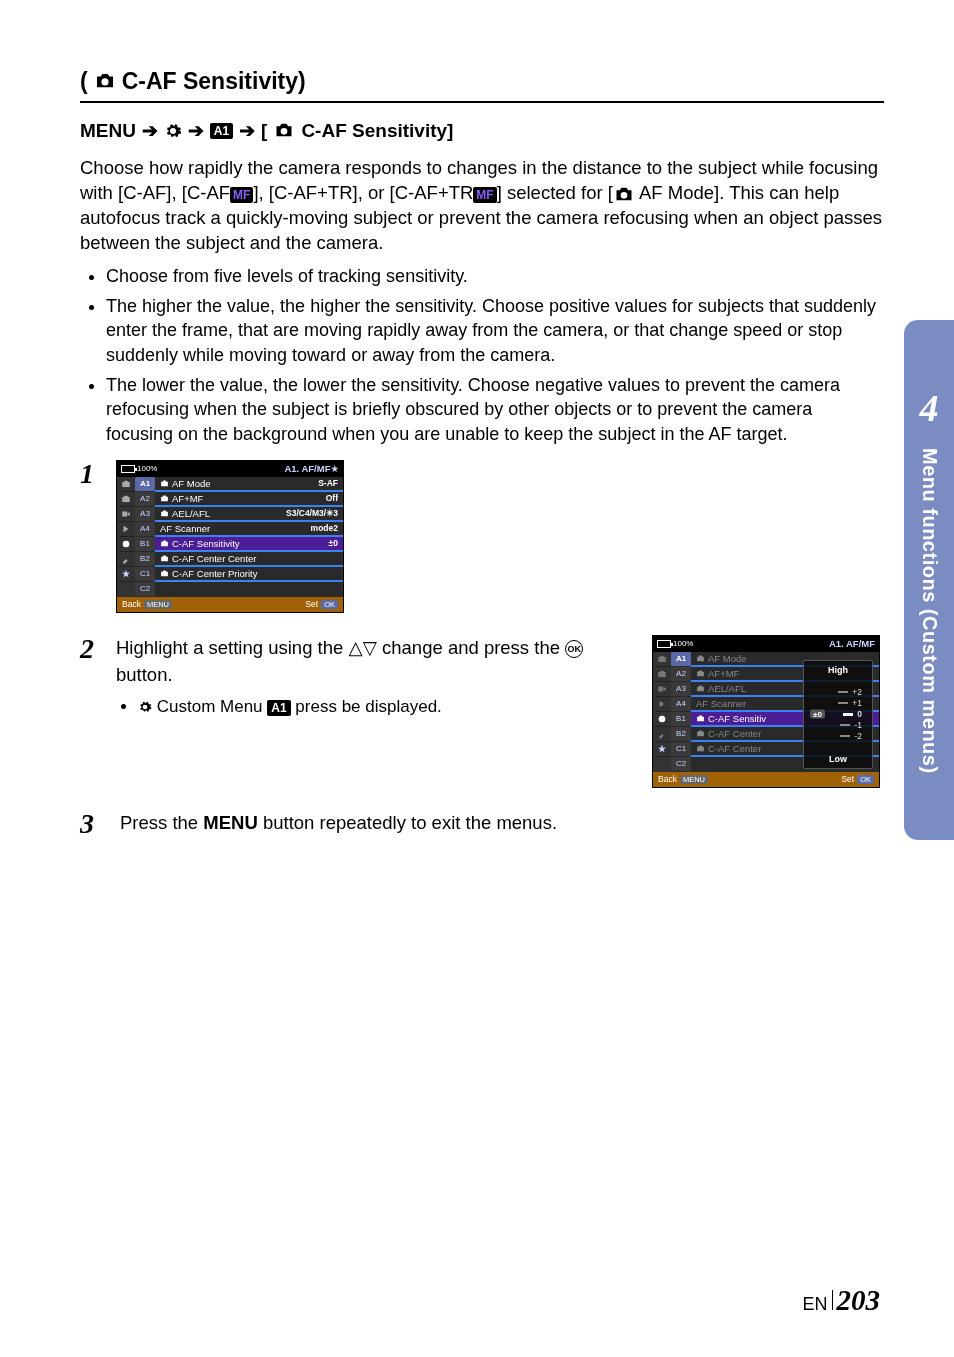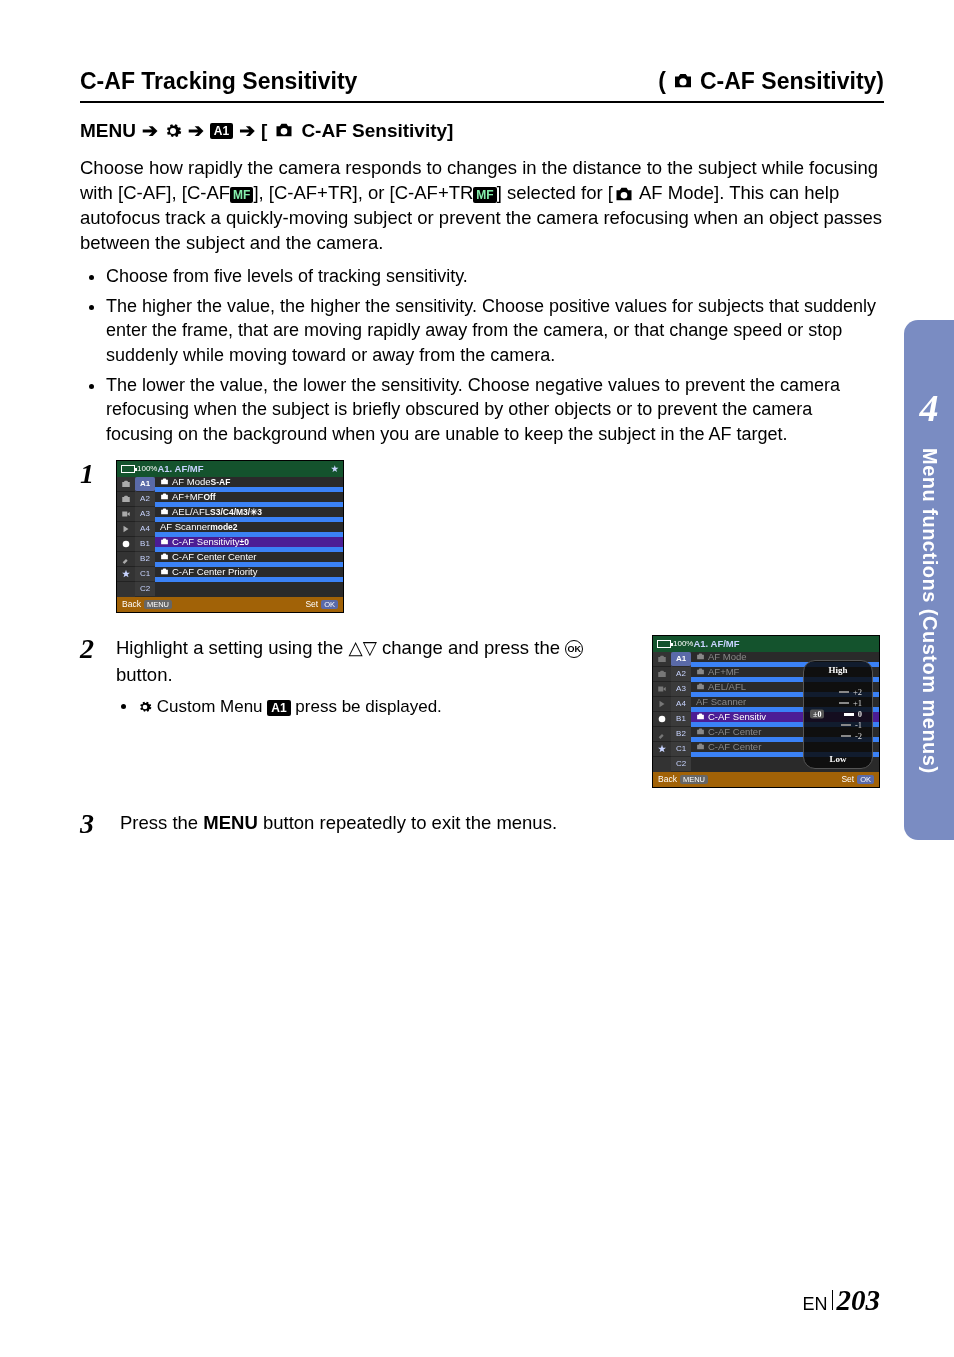--- a/index.html
+++ b/index.html
@@ -10,61 +10,61 @@
   .side-tab-num { font-size: 38px; font-style: italic; font-weight: bold; font-family: Georgia, 'Times New Roman', serif; }
   .side-tab-label { writing-mode: vertical-rl; font-size: 20px; font-weight: bold; letter-spacing: 0.5px; }
   .title-row { display: flex; justify-content: space-between; align-items: baseline; border-bottom: 2px solid #000; padding-bottom: 6px; margin-bottom: 16px; font-size: 23px; font-weight: bold; }
   .title-right { display: flex; align-items: baseline; gap: 6px; }
   .ic { display: inline-flex; align-items: center; justify-content: center; vertical-align: middle; }
   .ic-cam { width: 22px; height: 16px; }
   .ic-cam svg, .ic-gear svg, .ic-ok svg, .ic-play svg, .ic-video svg, .ic-star svg, .ic-wrench svg { display: block; }
   .menupath { font-weight: 900; font-size: 19px; margin: 10px 0 14px 0; display: flex; align-items: center; flex-wrap: wrap; gap: 6px; }
   .arrow { font-weight: 900; }
   .tab-a1 { display: inline-flex; align-items: center; justify-content: center; background: #000; color: #fff; font-size: 12px; font-weight: bold; padding: 1px 4px; border-radius: 2px; min-width: 20px; height: 16px; }
-  .mf-badge { display: inline-flex; align-items: center; justify-content: center; background: #000; color: #86efac; font-size: 12px; font-weight: bold; padding: 0 3px; border-radius: 2px; height: 16px; }
+  .mf-badge { display: inline-flex; align-items: center; justify-content: center; background: #000; color: #8b5cf6; font-size: 12px; font-weight: bold; padding: 0 3px; border-radius: 2px; height: 16px; }
   .para { font-size: 18.5px; line-height: 1.35; margin-bottom: 8px; }
   ul.bullets { list-style: disc; padding-left: 26px; margin: 4px 0 14px 0; }
   ul.bullets li { font-size: 18px; line-height: 1.35; margin-bottom: 6px; }
   .steps { margin-top: 10px; }
   .step { display: flex; gap: 14px; margin-bottom: 22px; }
   .step-num { font-family: Georgia, 'Times New Roman', serif; font-style: italic; font-weight: bold; font-size: 28px; width: 26px; flex-shrink: 0; line-height: 1; }
   .step-body { flex: 1; font-size: 18.5px; line-height: 1.45; padding-right: 8px; }
   .sub-bullet { list-style: disc; padding-left: 22px; margin-top: 6px; font-size: 17px; }
   .screenshot-col { width: 232px; flex-shrink: 0; }
   .step-row { display: flex; align-items: flex-start; gap: 10px; }
 
   
   .cam-menu { width: 228px; background: #2a2a2a; color: #fff; font-size: 9.5px; border: 1px solid #000; position: relative; }
-  .cam-topbar { display: flex; align-items: center; background: #14532d; height: 16px; padding: 0 4px; }
+  .cam-topbar { display: flex; align-items: center; background: #000000; height: 16px; padding: 0 4px; }
   .cam-top-left { display:flex; align-items:center; gap:2px; }
   .battery { width: 14px; height: 8px; border: 1px solid #fff; position: relative; display:inline-block;}
   .battery::after { content:''; position:absolute; right:-3px; top:2px; width:2px; height:3px; background:#fff;}
   .pct { font-size:8px; }
-  .cam-title { flex:1; text-align:left; font-weight:bold; color:#c8d4ff; }
+  .cam-title { flex:1; text-align:right; font-weight:bold; color:#c8d4ff; }
   .cam-star { color:#c8d4ff; }
   .cam-body { display: flex; }
   .cam-sidebar { width: 18px; background: #333; display: flex; flex-direction: column; }
   .cam-sidebar .sb { height: 15px; display:flex; align-items:center; justify-content:center; border-bottom:1px solid #222; }
   .sb svg { width:10px; height:10px; fill:#aaa; }
   .sb.star svg { fill:#c8d4ff;}
   .cam-tabs { width: 20px; background: #3b3b3b; display:flex; flex-direction:column;}
   .cam-tabs .tb { height:15px; display:flex; align-items:center; justify-content:center; font-size:8px; color:#c8d4ff; border-bottom:1px solid #2a2a2a; }
   .tb.active { background:#5a6aa8; color:#fff; font-weight:bold; border-radius:2px; }
   .cam-list { flex:1; }
-  .cam-row { display:flex; align-items:center; height:15px; padding:0 5px; border-bottom:5px solid #3b82f6; }
+  .cam-row { display:flex; align-items:center; justify-content:space-between; height:15px; padding:0 5px; border-bottom:2px solid #3b82f6; }
   .cam-row .lbl { display:flex; align-items:center; gap:3px; }
   .cam-row .lbl .micon { width:9px; height:7px; }
   .cam-row.hl { background:#4c1d95; }
   .cam-row .val { font-weight:bold; font-size:8.5px; }
   .cam-footer { display:flex; justify-content:space-between; height:15px; align-items:center; padding:0 5px; background:#a16207; font-size:8.5px;}
   .cam-footer .btn-badge { background:#666; border-radius:2px; padding:0 3px; font-size:7.5px; margin-left:3px;}
   .cam-footer .ok-badge { background:#5a6aa8; border-radius:2px; padding:0 3px; font-size:7.5px; margin-left:3px;}
 
   
-  .popup { position:absolute; right:6px; top:24px; bottom:18px; width:70px; background:rgba(10,10,10,0.85); border:1px solid #555; border-radius:12px; display:flex; flex-direction:column; justify-content:space-between; padding:4px 4px; font-size:9px;font-family:Liberation Serif, serif;}
+  .popup { position:absolute; right:6px; top:24px; bottom:18px; width:70px; background:rgba(10,10,10,0.85); border:1px solid #555; border-radius:2px; display:flex; flex-direction:column; justify-content:space-between; padding:4px 4px; font-size:9px;}
   .popup .p-top { text-align:center; font-weight:bold;}
   .popup .p-bottom { text-align:center; font-weight:bold;}
   .popup .p-opts { display:flex; flex-direction:column; gap:0px; align-items:flex-end; font-size:8.5px; padding-right:6px;}
   .popup .p-opt { display:flex; align-items:center; gap:4px; color:#ddd; height:11px;}
   .popup .p-opt.sel { font-weight:bold;}
   .popup .p-opt .bar { width:10px; height:2px; background:#888;}
   .popup .p-opt.sel .bar { background:#fff; height:3px;}
   .popup .sel-badge { position:absolute; left:6px; top:50%; transform:translateY(-50%); background:#555; border-radius:2px; padding:0 3px; font-size:8px; font-weight:bold;}
   .dimmed .cam-row:not(.hl) { color:#888; }
   .dimmed .cam-row:not(.hl) .lbl { color:#888; }
@@ -82,21 +82,20 @@
 <div class="page">
 
   <div class="side-tab">
     <div class="side-tab-inner">
       <div class="side-tab-num">4</div>
       <div class="side-tab-label">Menu functions (Custom menus)</div>
     </div>
   </div>
 
   <div class="title-row">
-    <div>C-AF Tracking Sensitivity</div>
     <div class="title-right">
       <span>(</span>
       <span class="ic ic-cam">
         <svg viewBox="0 0 24 18" width="22" height="16">
             <path class="camsvg" d="M3 4h4l2-3h6l2 3h4v12H3z M12 6a4 4 0 100 8 4 4 0 000-8z" fill="#000"></path>
           </svg>
       </span>
       <span>C-AF Sensitivity)</span>
     </div>
   </div>

